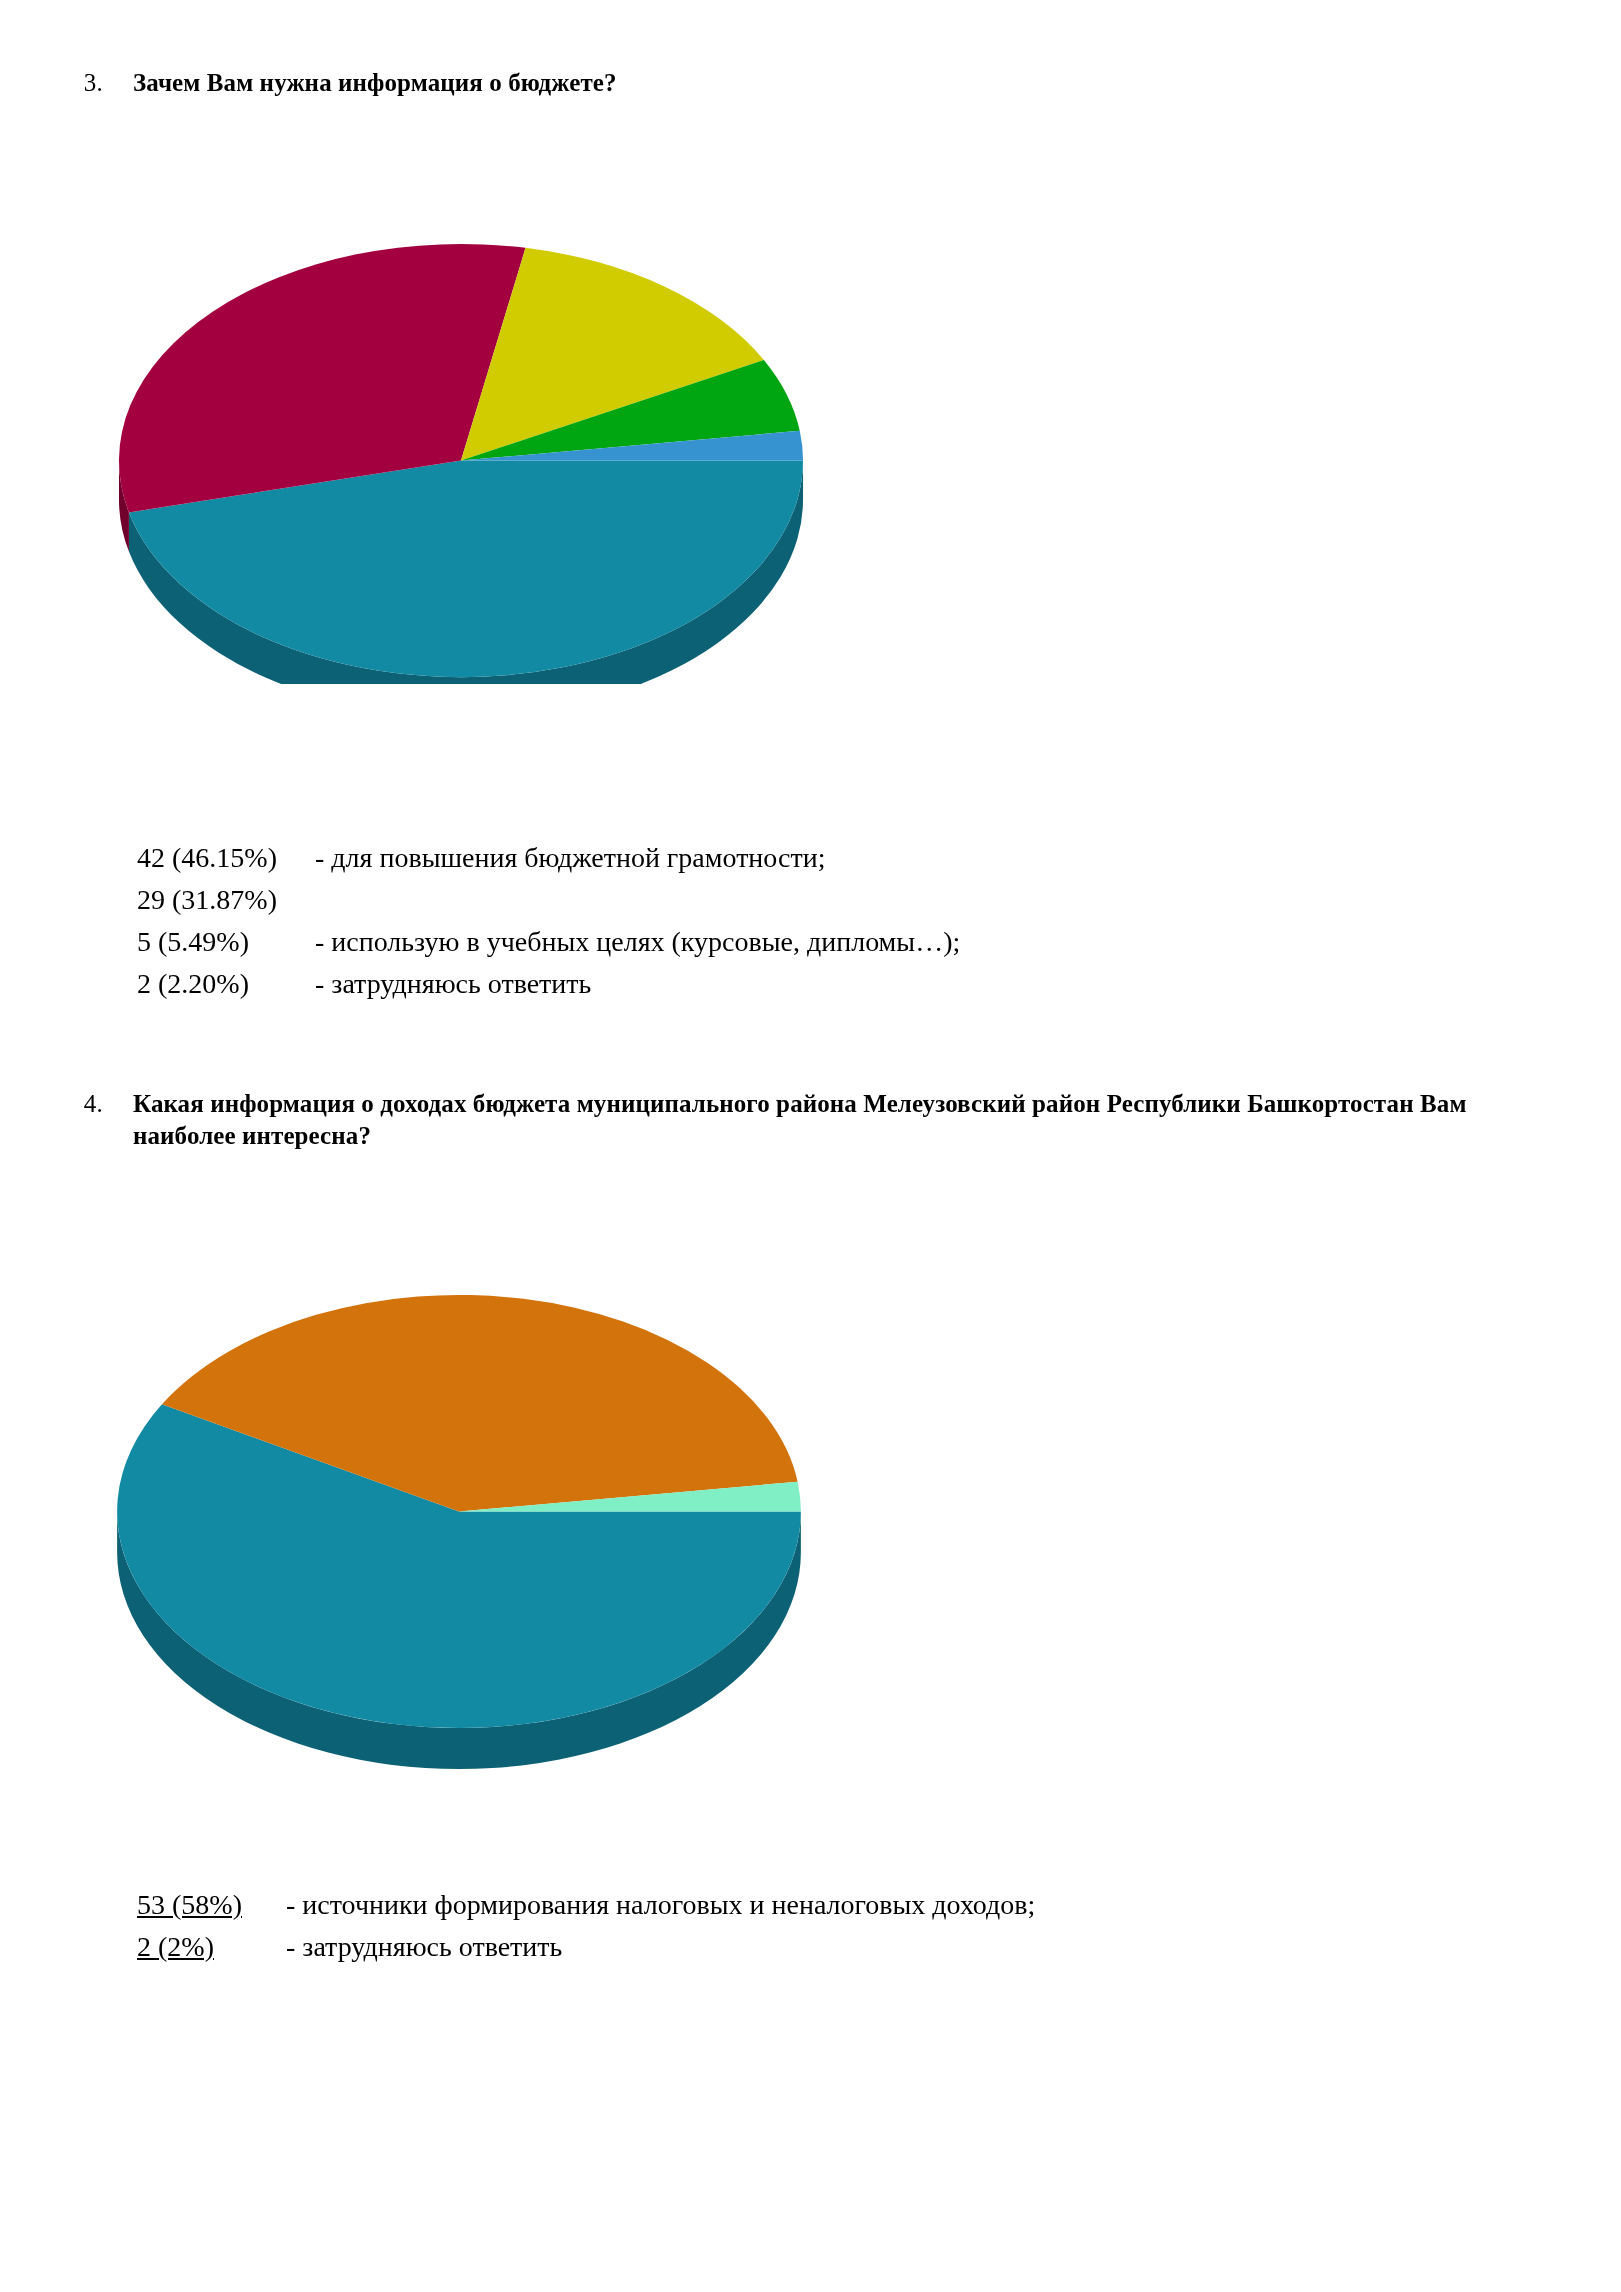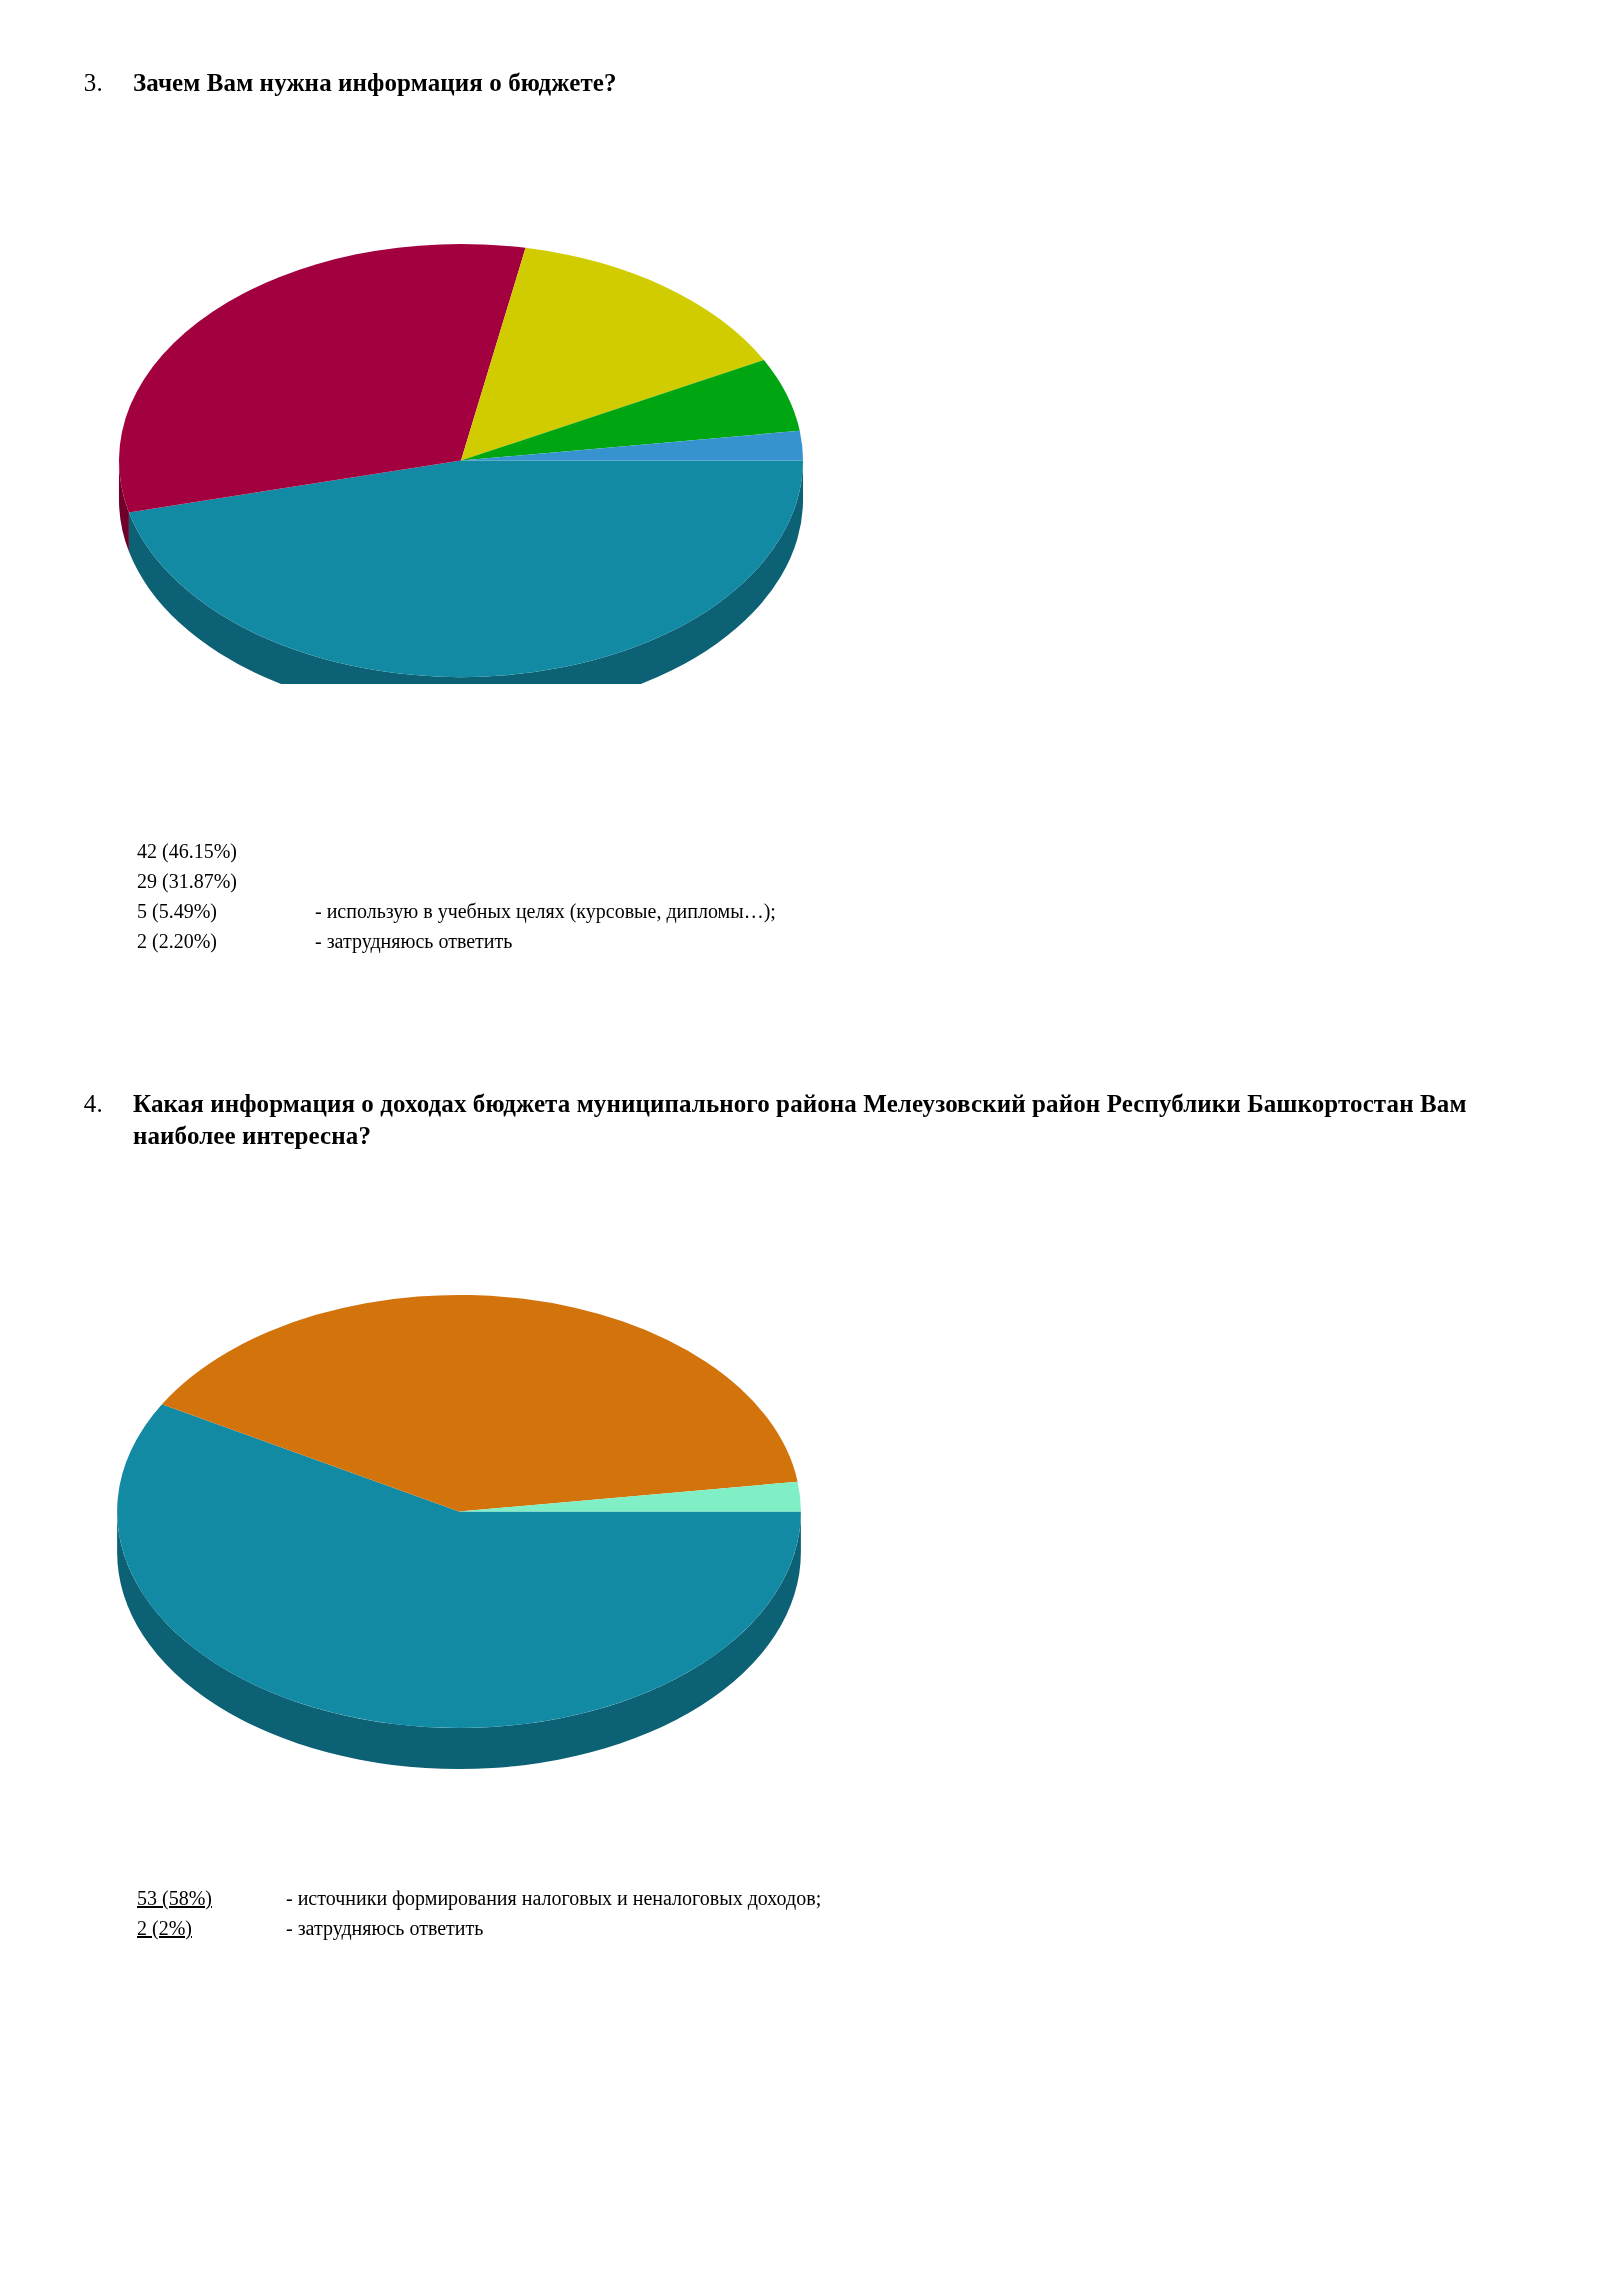--- a/index.html
+++ b/index.html
@@ -52,21 +52,21 @@
     position: absolute;
   }
   #chart-1 { left: 118px; top: 243px;  width: 686px; height: 441px; }
   #chart-2 { left: 116px; top: 1294px; width: 686px; height: 480px; }
 
   .chart-wrap svg { display: block; width: 100%; height: 100%; }
 
   
   .legend {
     position: absolute;
-    font-size: 20px;
+    font-size: 28px;
     line-height: 1.495;
     white-space: nowrap;
   }
   #legend-1 { left: 137px; top: 837px; }
   #legend-2 { left: 137px; top: 1884px; }
 
   .legend-row {
     display: flex;
     align-items: baseline;
   }
@@ -103,20 +103,21 @@
           <path d="M 350 222 L 415.8694208130677 4.9719102005918785 A 349 221 0 0 1 659.0241529529701 119.296178978327 Z" fill="#D0CC00"></path>
           <path d="M 350 222 L 659.0241529529701 119.296178978327 A 349 221 0 0 1 695.6776749516596 191.57857327623594 Z" fill="#00A611"></path>
           <path d="M 350 222 L 695.6776749516596 191.57857327623594 A 349 221 0 0 1 699 221.99999999999994 Z" fill="#3793CF"></path>
         </g>
     </svg>
   </div>
 
   <div class="legend" id="legend-1">
     <div class="legend-row">
       <span class="legend-count">42 (46.15%)</span>
+      <span class="legend-label">- для повышения бюджетной грамотности;</span>
     </div>
     <div class="legend-row">
       <span class="legend-count">29 (31.87%)</span>
     </div>
     <div class="legend-row">
       <span class="legend-count">5 (5.49%)</span>
       <span class="legend-label">- использую в учебных целях (курсовые, дипломы…);</span>
     </div>
     <div class="legend-row">
       <span class="legend-count">2 (2.20%)</span>

